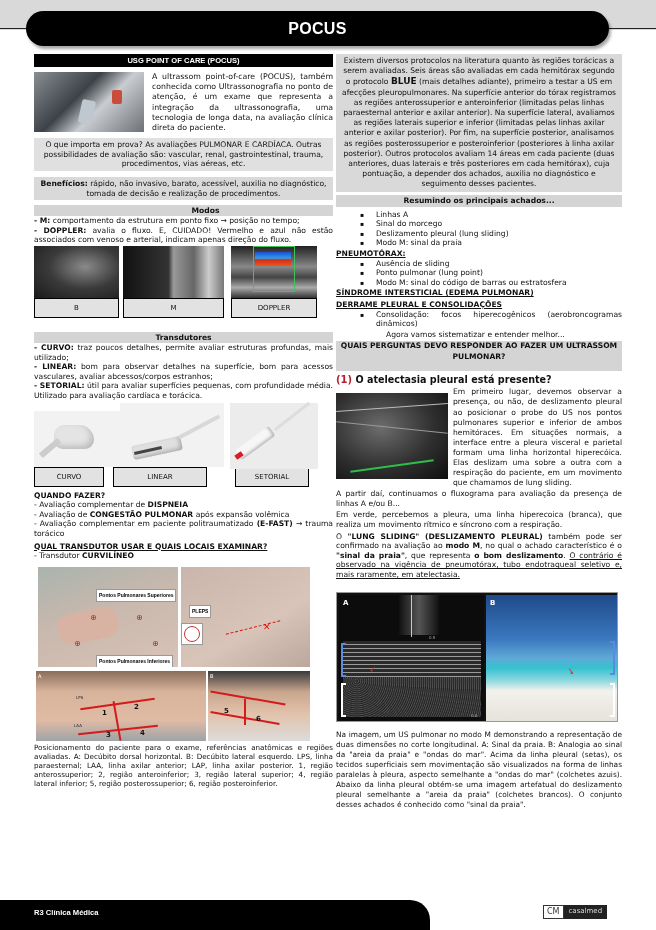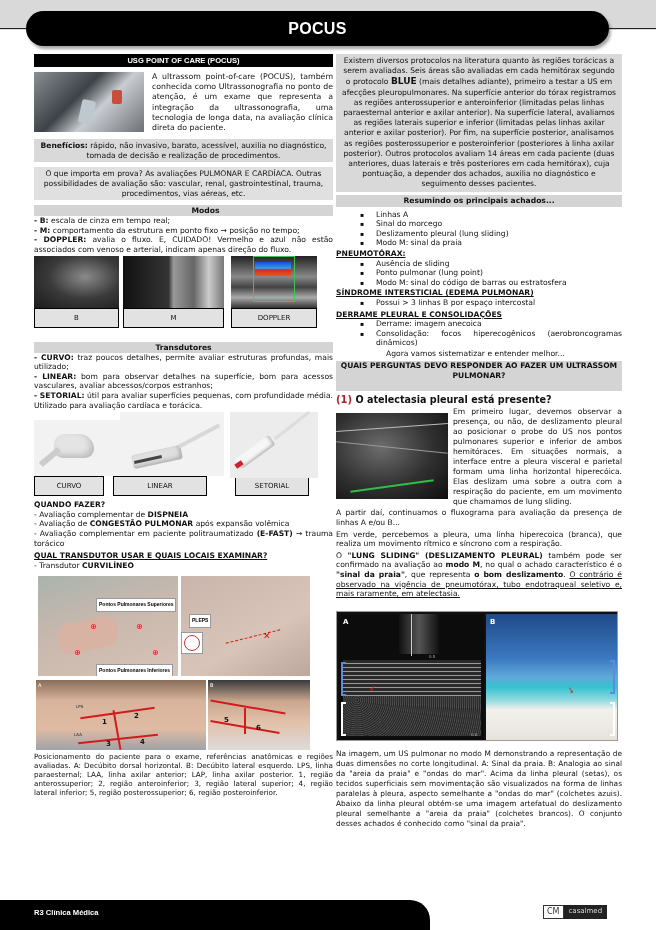--- a/index.html
+++ b/index.html
@@ -57,29 +57,28 @@
 <div class="title-bar">POCUS</div>
 
 <div class="col left">
   <div class="hdr-black">USG POINT OF CARE (POCUS)</div>
 
   <div class="intro">
     <div class="intro-img"></div>
     <div class="intro-text">A ultrassom point-of-care (POCUS), também conhecida como Ultrassonografia no ponto de atenção, é um exame que representa a integração da ultrassonografia, uma tecnologia de longa data, na avaliação clínica direta do paciente.</div>
   </div>
 
+  <div class="grey-box" style="margin-top:5px; background:#e0e0e0;">O que importa em prova? As avaliações PULMONAR E CARDÍACA. Outras possibilidades de avaliação são: vascular, renal, gastrointestinal, trauma, procedimentos, vias aéreas, etc.</div>
+
   <div class="grey-box" style="margin-top:6px;">
     <b>Benefícios:</b><span> rápido, não invasivo, barato, acessível, auxilia no diagnóstico, tomada de decisão e realização de procedimentos.</span>
   </div>
 
-  <div class="grey-box" style="margin-top:5px; background:#e0e0e0;">O que importa em prova? As avaliações PULMONAR E CARDÍACA. Outras possibilidades de avaliação são: vascular, renal, gastrointestinal, trauma, procedimentos, vias aéreas, etc.</div>
-
   <div class="hdr-grey" style="margin-top:5px;padding-left:44px;">Modos</div>
   <div class="justify">
-    <div><b>- B:</b><span> escala de cinza em tempo real;</span></div>
     <div><b>- M:</b><span> comportamento da estrutura em ponto fixo → posição no tempo;</span></div>
     <div><b>- DOPPLER:</b><span> avalia o fluxo. E, CUIDADO! Vermelho e azul não estão associados com venoso e arterial, indicam apenas direção do fluxo.</span></div>
   </div>
   <div class="modes-imgs">
     <div class="us-img us-b"></div>
     <div class="us-img us-m"></div>
     <div class="us-img us-d" style="margin-left:3px;"></div>
   </div>
   <div class="mode-labels">
     <div class="lbl-box" style="width:85px;">B</div>
@@ -179,26 +178,22 @@
       <li>Deslizamento pleural (lung sliding)</li>
       <li>Modo M: sinal da praia</li>
     </ul>
     <div class="sec-title">PNEUMOTÓRAX:</div>
     <ul class="bul">
       <li>Ausência de sliding</li>
       <li>Ponto pulmonar (lung point)</li>
       <li>Modo M: sinal do código de barras ou estratosfera</li>
     </ul>
     <div class="sec-title">SÍNDROME INTERSTICIAL (EDEMA PULMONAR)</div>
-    <ul class="bul">
-      <li>Possui &gt; 3 linhas B por espaço intercostal</li>
-    </ul>
     <div class="sec-title" style="margin-top:2px;">DERRAME PLEURAL E CONSOLIDAÇÕES</div>
     <ul class="bul">
-      <li>Derrame: imagem anecoica</li>
       <li class="justify">Consolidação: focos hiperecogênicos (aerobroncogramas dinâmicos)</li>
     </ul>
     <div style="padding-left:50px; margin-top:1px;">Agora vamos sistematizar e entender melhor...</div>
   </div>
 
   <div class="hdr-grey" style="height:30px; line-height:10.5px; padding-top:0; margin-top:2px;">QUAIS PERGUNTAS DEVO RESPONDER AO FAZER UM ULTRASSOM PULMONAR?</div>
 
   <div class="q-title" style="margin-top:2px;">
     <span class="red-num">(1)</span><span> O atelectasia pleural está presente?</span>
   </div>

